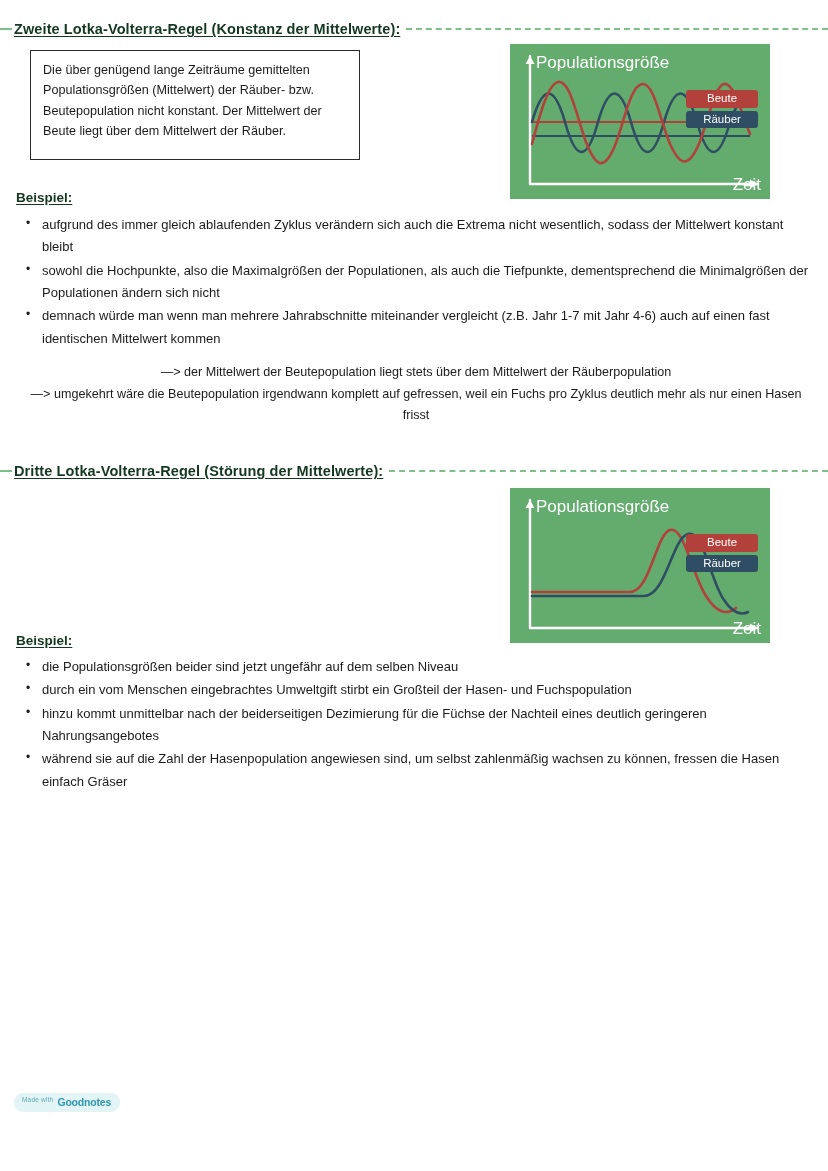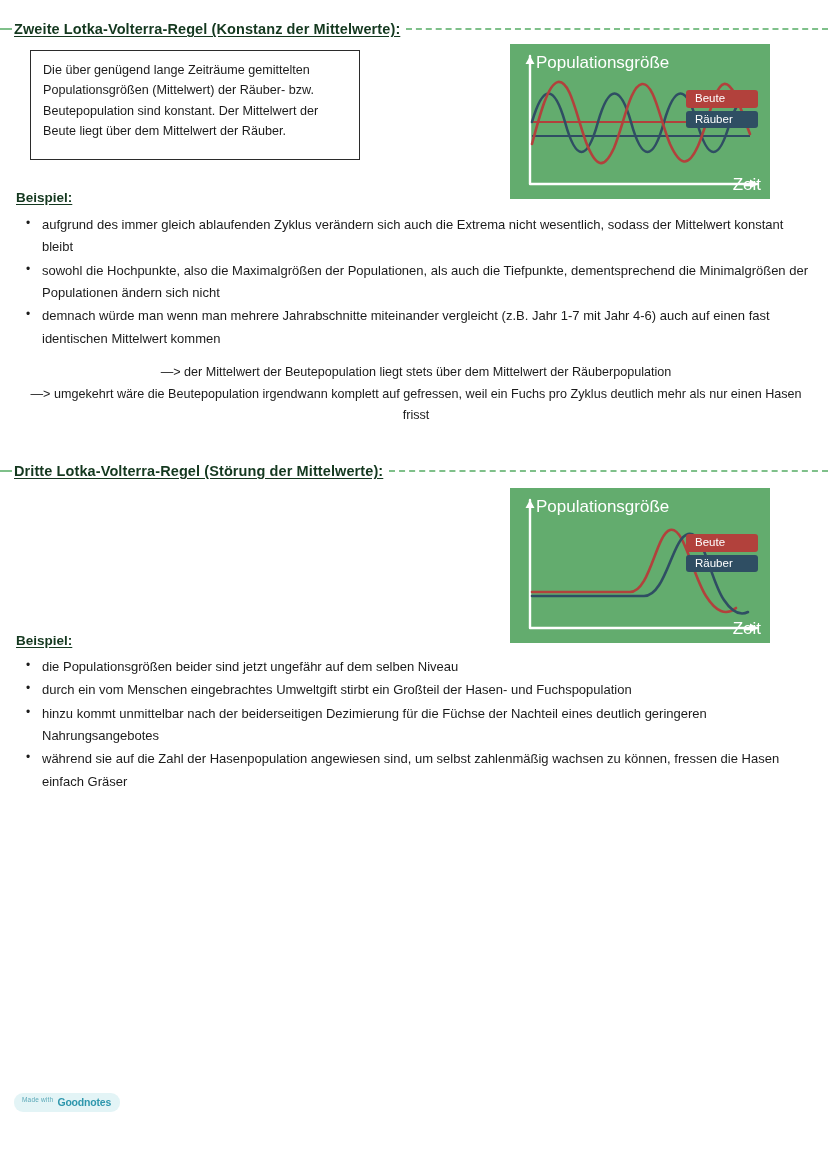--- a/index.html
+++ b/index.html
@@ -85,20 +85,21 @@
     align-items: flex-end;
   }
   .legend span {
     display: inline-block;
     color: #ffffff;
     font-size: 11.5px;
     padding: 2px 9px 3px 9px;
     border-radius: 3px;
     line-height: 1.1;
     min-width: 54px;
+    text-align: center;
     font-family: "Liberation Sans", sans-serif;
   }
   .legend .beute { background: #b2413c; }
   .legend .raeuber { background: #2f4e63; }
   .axis-label {
     position: absolute;
     color: #ffffff;
     font-size: 17px;
     font-family: "Liberation Sans", sans-serif;
   }
@@ -171,21 +172,21 @@
 
 <div class="page">
 
   <div class="section-head" style="top:18px;">
     <span class="dash-left"></span>
     <span class="section-title">Zweite Lotka-Volterra-Regel (Konstanz der Mittelwerte):</span>
     <span class="dash-right"></span>
   </div>
 
   <div class="def-box" style="left:30px; top:50px; width:330px; height:110px;">
-    <p>Die über genügend lange Zeiträume gemittelten Populationsgrößen (Mittelwert) der Räuber- bzw. Beutepopulation sind konstant. Der Mittelwert der Beute liegt über dem Mittelwert der Räuber.</p>
+    <p>Die über genügend lange Zeiträume gemittelten Populationsgrößen (Mittelwert) der Räuber- bzw. Beutepopulation nicht konstant. Der Mittelwert der Beute liegt über dem Mittelwert der Räuber.</p>
   </div>
 
   <div class="chart-card" style="left:510px; top:44px; width:260px; height:155px;">
     <svg width="260" height="155" viewBox="0 0 260 155">
 
       <path d="M20 12 L20 140 L248 140" fill="none" stroke="#ffffff" stroke-width="2.4" stroke-linecap="round" stroke-linejoin="round"></path>
       <path d="M20 12 l-4.5 8 h9 z" fill="#ffffff"></path>
       <path d="M248 140 l-8 -4.5 v9 z" fill="#ffffff"></path>
 
       <line x1="22" y1="78" x2="240" y2="78" stroke="#b2413c" stroke-width="2"></line>

